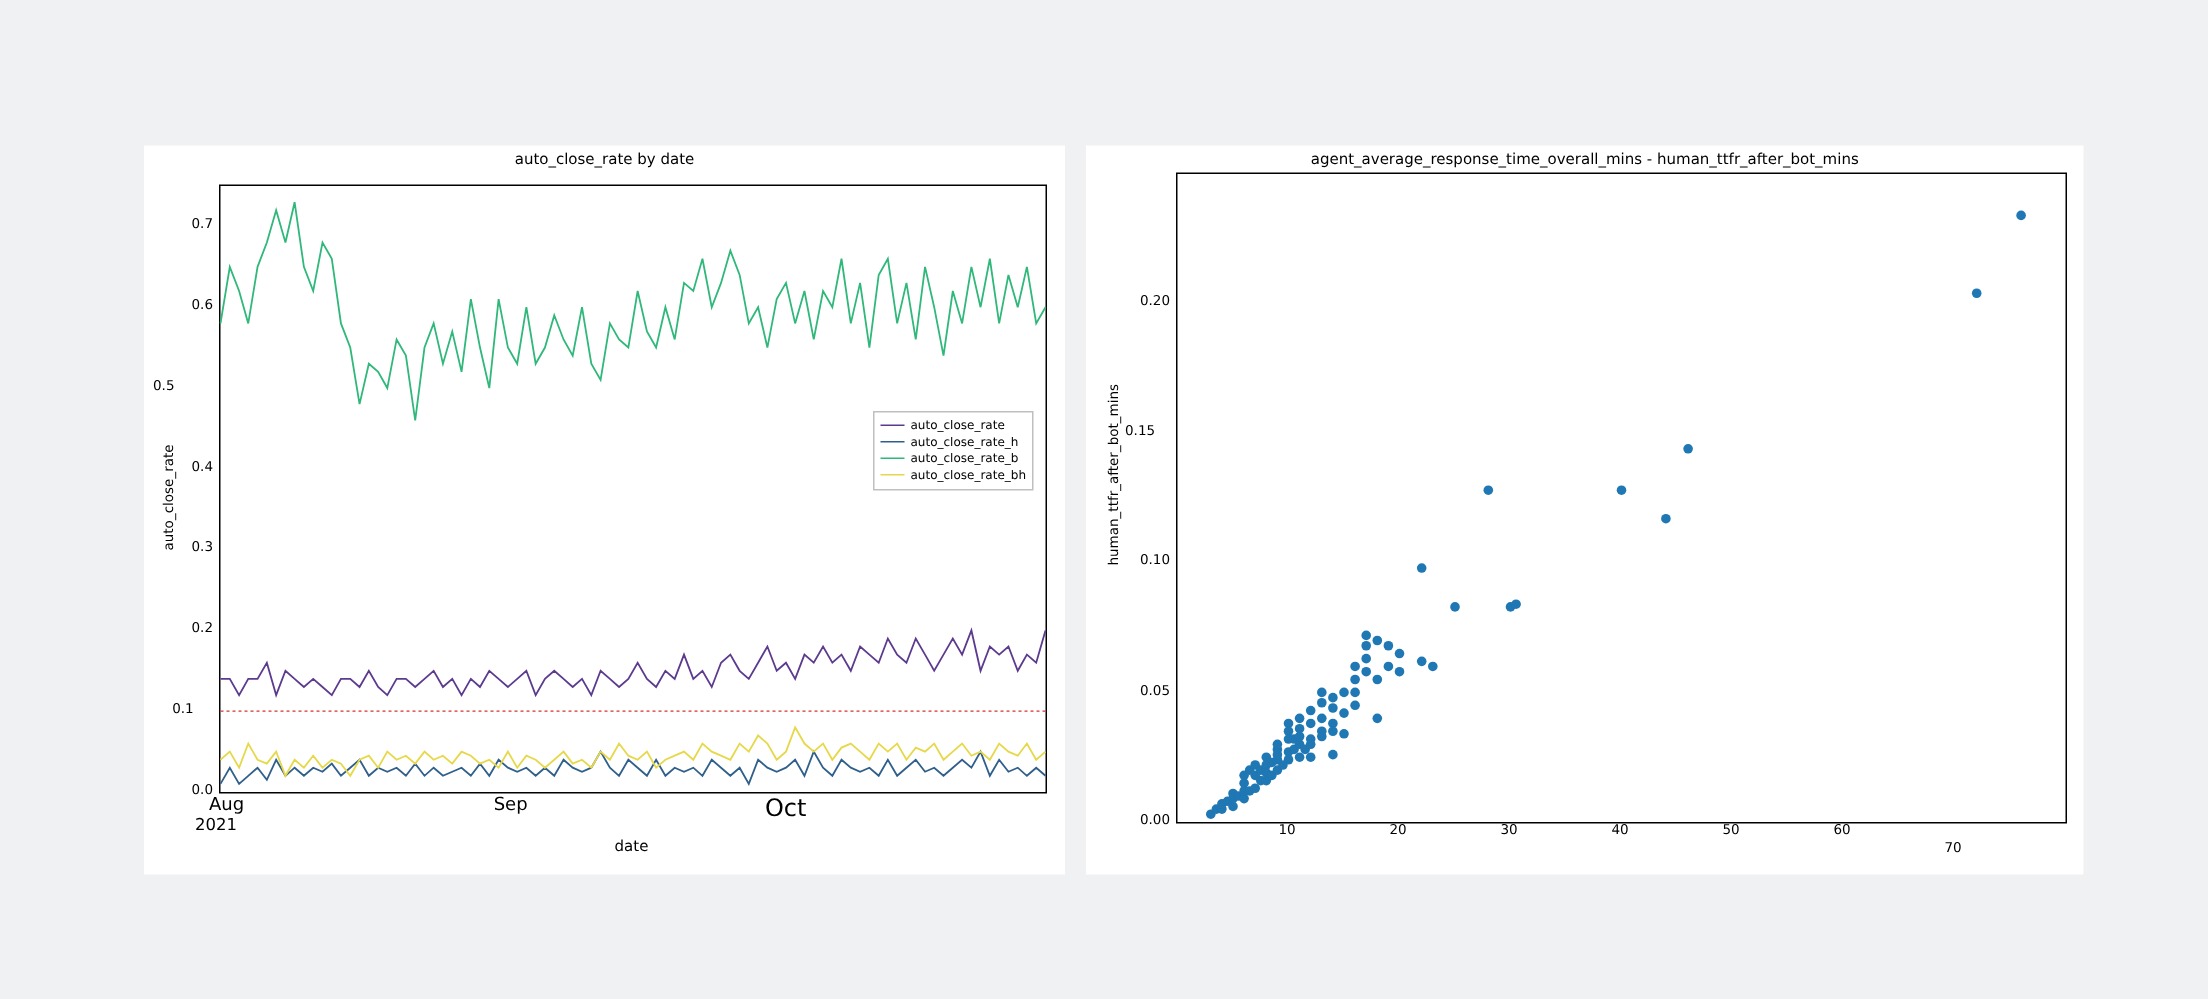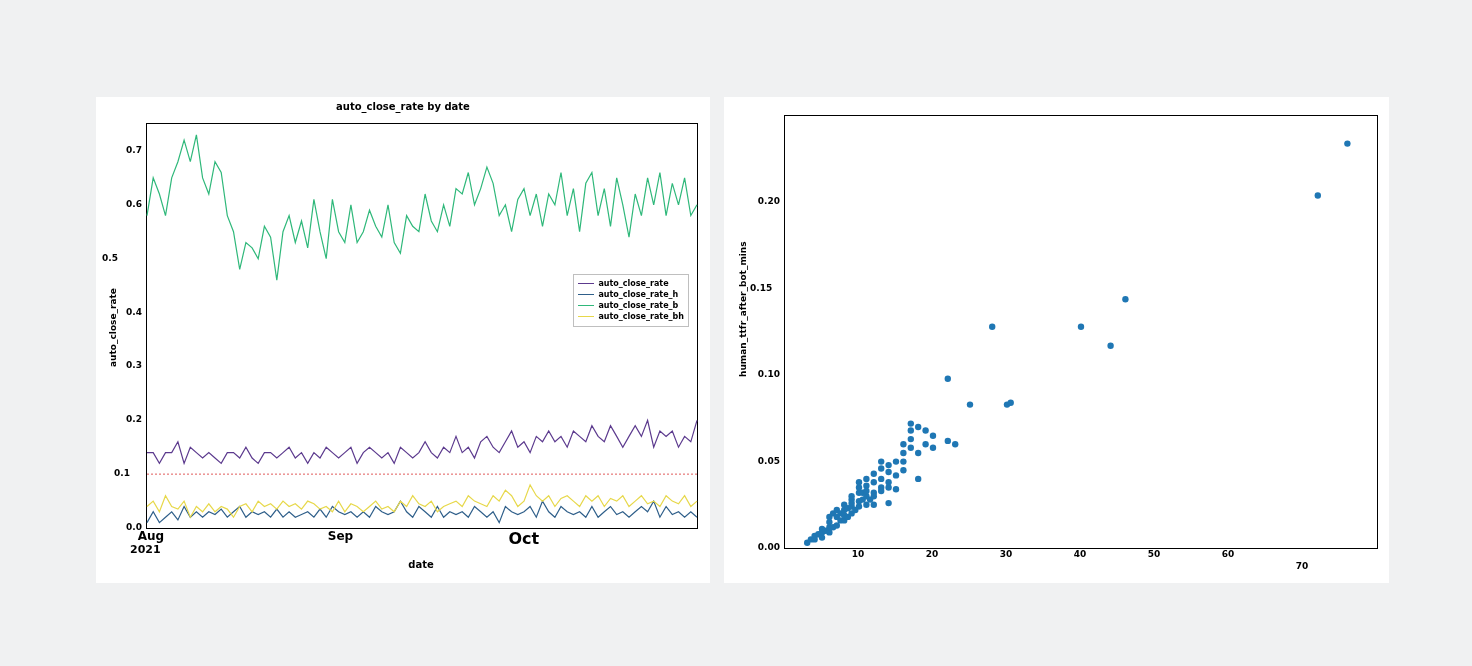--- a/index.html
+++ b/index.html
@@ -9,21 +9,20 @@
     height: 666px;
     background: #f0f1f2;
     font-family: "DejaVu Sans", Arial, sans-serif;
     font-size: 10px;
     color: #000;
   }
   .page {
     position: relative;
     width: 1308px;
     height: 666px;
-    font-weight: bold;
   }
   .panel {
     position: absolute;
     background: #fff;
   }
   .panel-left  { left: 96px;  top: 97px; width: 614px; height: 486px; }
   .panel-right { left: 724px; top: 97px; width: 665px; height: 486px; }
 
   .title {
     position: absolute;
@@ -140,20 +139,21 @@
         <div class="tick tick-x" style="left: 224.444px; top: 432px; width: 40px; font-size: 12px;">Sep</div>
         <div class="tick tick-x" style="left: 407.778px; top: 432px; width: 40px; font-size: 16px;">Oct</div>
       </div>
     <div class="tick" style="left:34px; top:446px; font-size:11px;">2021</div>
 
     <div class="ylabel" style="left:12px; top:270px;">auto_close_rate</div>
     <div class="xlabel" style="left:50px; top:462px; width:550px;">date</div>
   </div>
 
   <div class="panel panel-right">
+    <div class="title">agent_average_response_time_overall_mins - human_ttfr_after_bot_mins</div>
 
     <div id="right-plot" class="plot-area" style="left:60px; top:18px; width:592px; height:432px;">
       <svg id="right-svg" class="plot-svg" viewBox="0 0 592 432" preserveAspectRatio="none">
           <circle cx="22.2" cy="426.8" r="3.2" class="scatter-pt"></circle>
           <circle cx="25.9" cy="423.4" r="3.2" class="scatter-pt"></circle>
           <circle cx="29.6" cy="423.4" r="3.2" class="scatter-pt"></circle>
           <circle cx="29.6" cy="419.9" r="3.2" class="scatter-pt"></circle>
           <circle cx="33.3" cy="418.2" r="3.2" class="scatter-pt"></circle>
           <circle cx="37.0" cy="421.6" r="3.2" class="scatter-pt"></circle>
           <circle cx="37.0" cy="413.0" r="3.2" class="scatter-pt"></circle>

